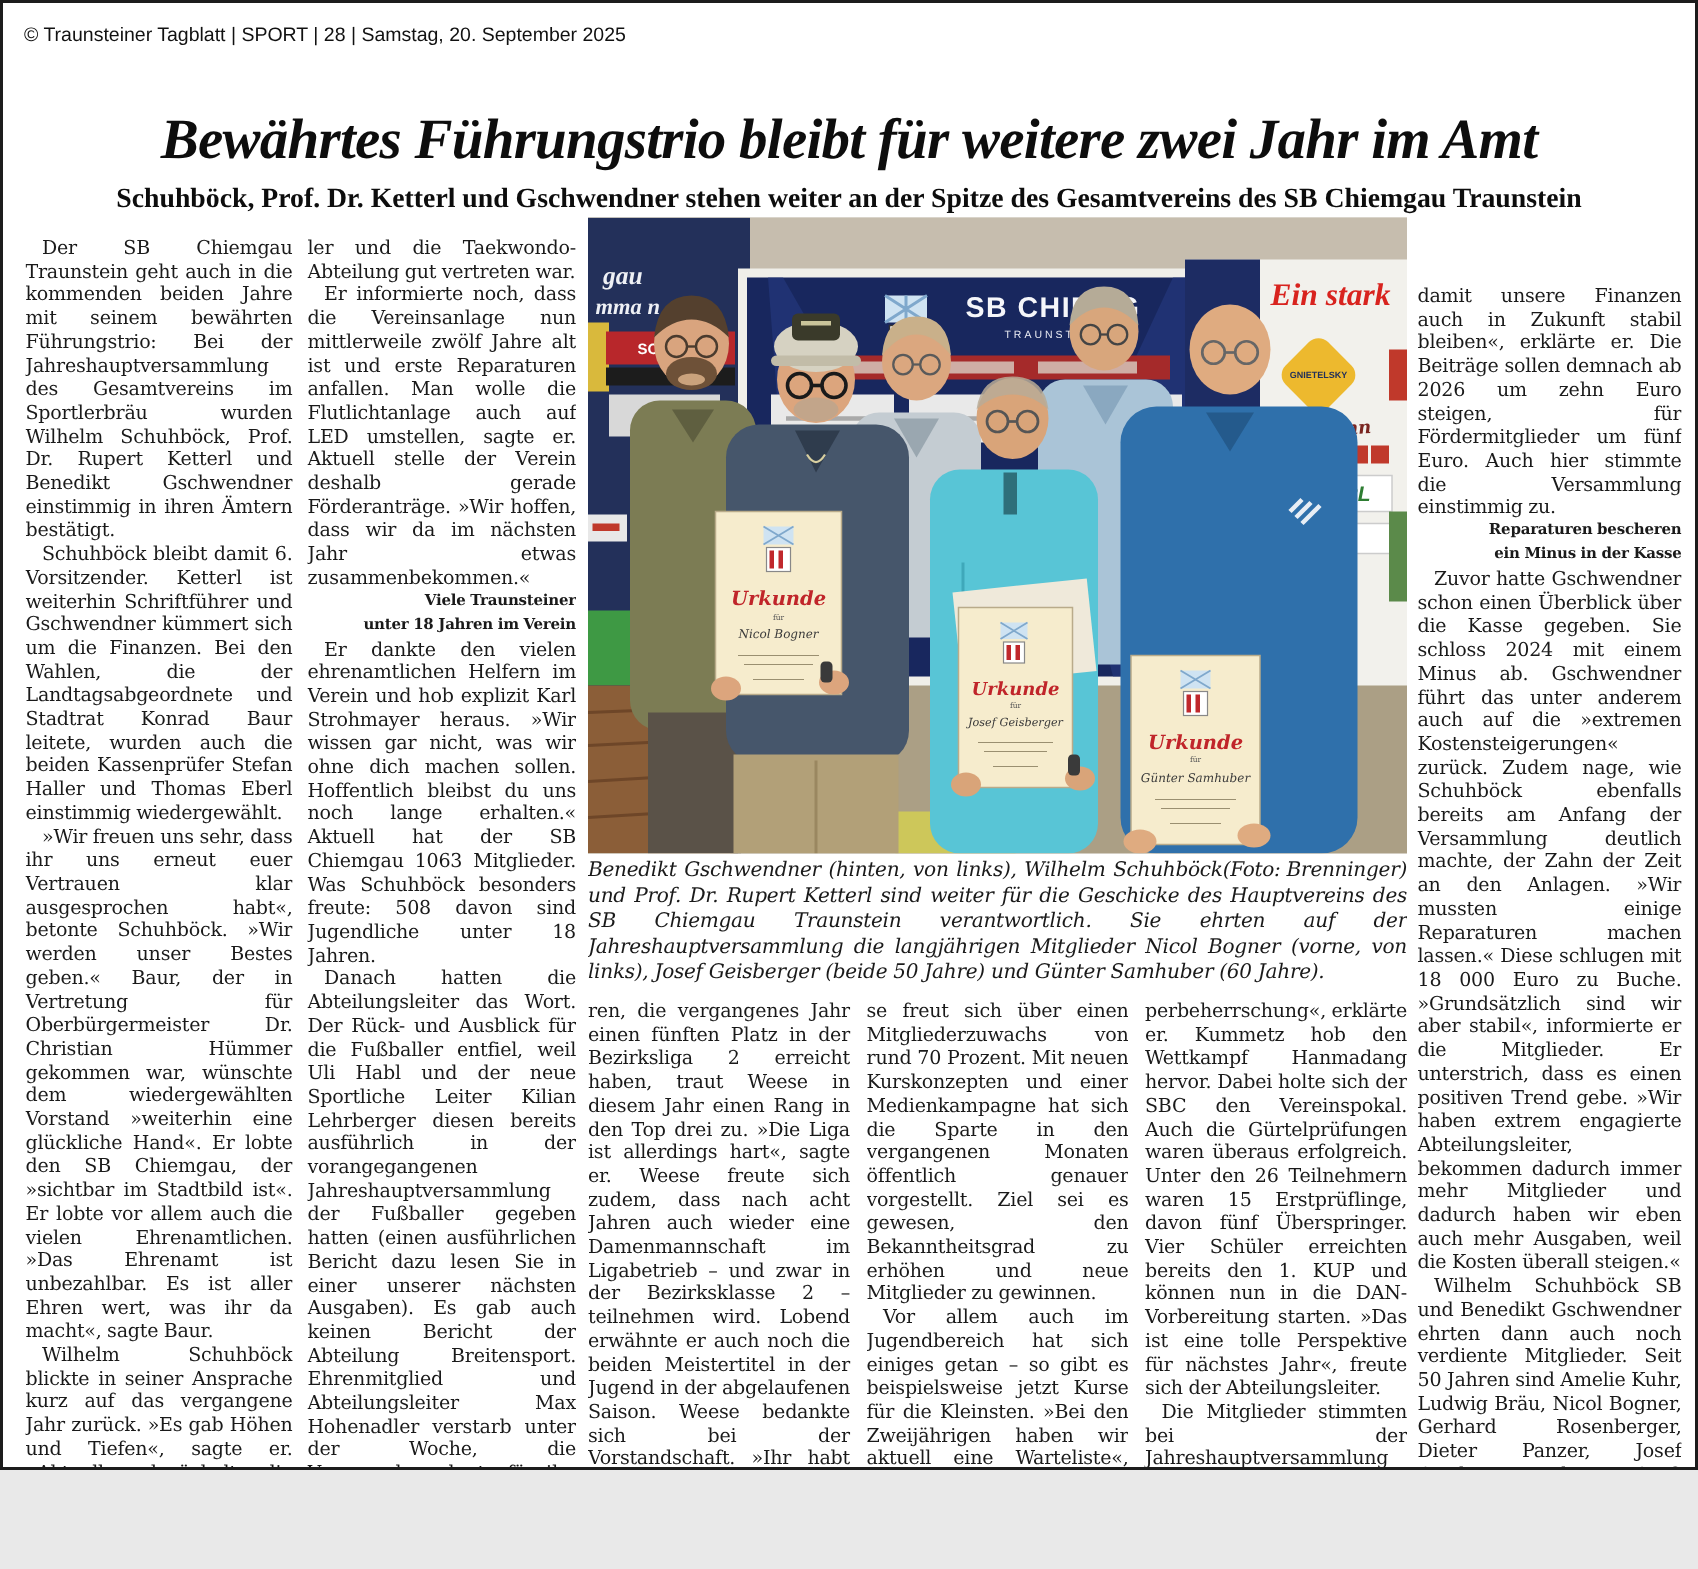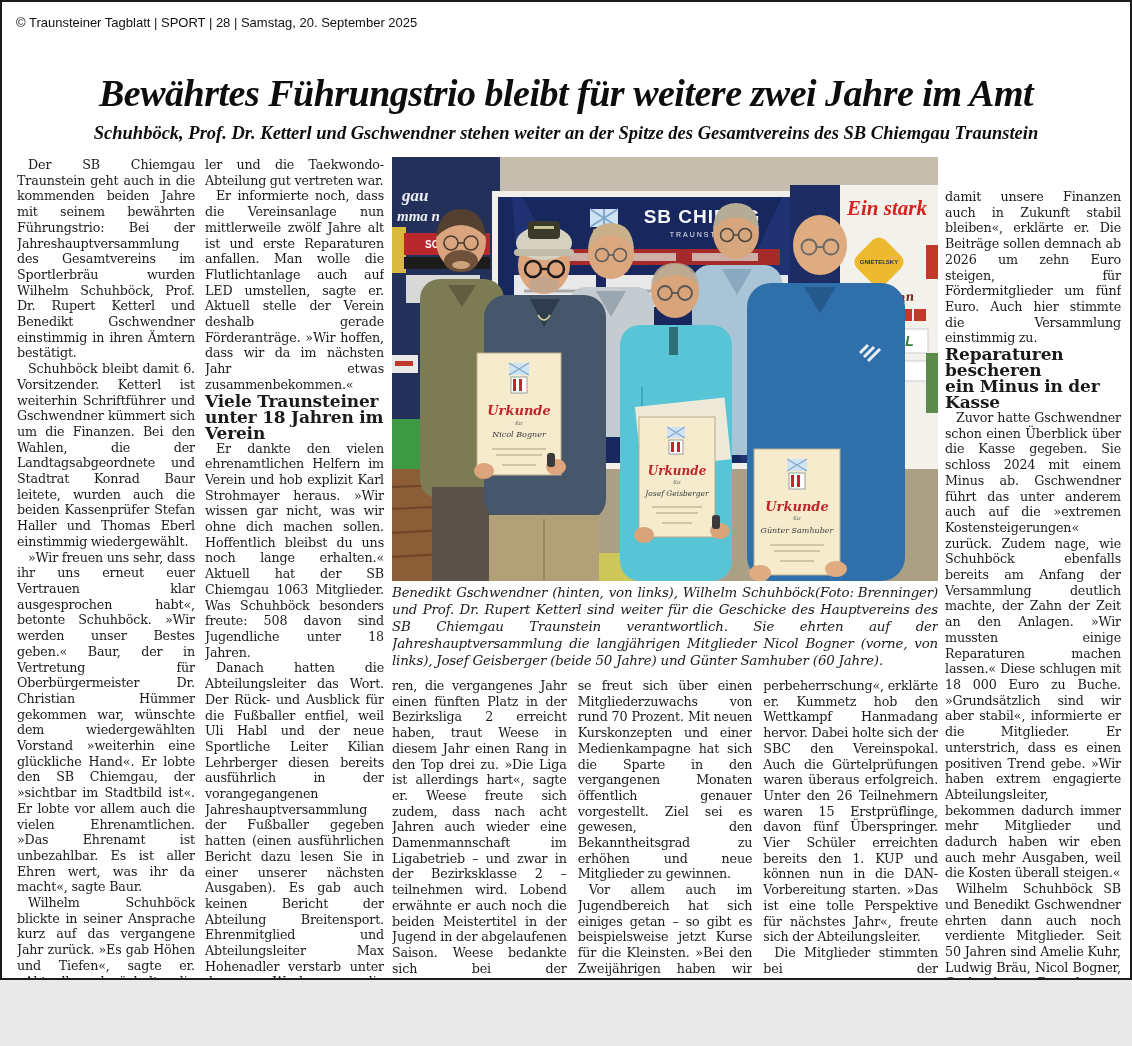--- a/index.html
+++ b/index.html
@@ -14,49 +14,49 @@
   }
   .headline {
     position:absolute; left:0; right:0; top:72px; text-align:center;
     font-family:"Liberation Serif", serif; font-weight:bold; font-style:italic;
     font-size:38px; line-height:1.05; letter-spacing:-0.5px; color:#0d0d0d;
     white-space:nowrap;
   }
   .subheadline {
     position:absolute; left:0; right:0; top:121px; text-align:center;
     font-family:"Liberation Serif", serif; font-weight:bold;
-    font-size:18.5px; line-height:1.15; color:#0d0d0d; white-space:nowrap;font-style:italic;
+    font-size:18.5px; line-height:1.15; color:#0d0d0d; white-space:nowrap;
   }
   .bodycol {
     position:absolute; top:155px; height:885px; overflow:hidden;
     font-family:"DejaVu Serif", "Liberation Serif", serif;
     font-size:12.7px; line-height:15.7px; text-align:justify;
     hyphens:auto; -webkit-hyphens:auto; word-spacing:-0.2px; letter-spacing:-0.15px;
   }
   #col1 { left:15px;  width:178px; }
   #col2 { left:203px; width:179px; }
   #colR { left:943px; width:176px;margin-top:32px; }
-  .mid  { position:absolute; left:390px; top:155px; width:546px; }
+  .mid  { position:absolute; left:390px; top:143px; width:546px; }
   .photo-frame { width:546px; height:424px; overflow:hidden; background:#b9af9e; }
   .caption {
     margin:4px 0 0 0; height:85px; overflow:hidden;
     font-family:"DejaVu Serif", serif; font-style:italic;
     font-size:13.4px; line-height:16.9px; text-align:justify; letter-spacing:-0.2px;
   }
   .caption-credit { float:right; }
   .midcols { display:flex; gap:11px; margin-top:8px; height:366px; overflow:hidden;
     font-family:"DejaVu Serif", "Liberation Serif", serif;
     font-size:12.7px; line-height:15.7px; text-align:justify;
     hyphens:auto; -webkit-hyphens:auto; word-spacing:-0.2px; letter-spacing:-0.15px; }
   .midcol { flex:1; overflow:hidden; }
   p.body-p { margin:0; }
   p.ind { text-indent:11px; }
   .colsub {
-    margin:7px 0 6px 0; text-align:left; font-weight:bold;
-    font-size:17px; line-height:16px; text-indent:0;
+    margin:7px 0 6px 0; text-align:right; font-weight:bold;
+    font-size:10px; line-height:16px; text-indent:0;
   }
   .colsub span { display:block; }
   .signoff { float:right; }
   
   .svgtxt-banner  { font-family:"Liberation Sans", sans-serif; font-weight:bold; fill:#f5f6fa; }
   .svgtxt-small   { font-family:"Liberation Sans", sans-serif; fill:#e8eaf2; }
   .svgtxt-red-it  { font-family:"Liberation Serif", serif; font-weight:bold; font-style:italic; fill:#d8231e; }
   .svgtxt-frag    { font-family:"Liberation Serif", serif; font-weight:bold; font-style:italic; fill:#eef0f5; }
   .svgtxt-cert    { font-family:"DejaVu Serif", serif; font-weight:bold; font-style:italic; fill:#c0252a; }
   .svgtxt-name    { font-family:"DejaVu Serif", serif; font-style:italic; fill:#3a3a3a; }
@@ -66,21 +66,21 @@
   .svgtxt-baumann { font-family:"DejaVu Serif", serif; font-style:italic; font-weight:bold; fill:#7a2520; }
   .svgtxt-schaum  { font-family:"Liberation Sans", sans-serif; font-weight:bold; fill:#ffffff; }
 </style>
 </head>
 <body>
 
 <div class="page">
 
   <div class="credit-line">© Traunsteiner Tagblatt | SPORT | 28 | Samstag, 20. September 2025</div>
 
-  <div class="headline">Bewährtes Führungstrio bleibt für weitere zwei Jahre im Amt</div>
+  <div class="headline">Bewährtes Führungstrio bleibt für weitere zwei Jahr im Amt</div>
   <div class="subheadline">Schuhböck, Prof. Dr. Ketterl und Gschwendner stehen weiter an der Spitze des Gesamtvereins des SB Chiemgau Traunstein</div>
 
   <div class="bodycol" id="col1">
     <p class="body-p ind">Der SB Chiemgau Traunstein geht auch in die kommenden beiden Jahre mit seinem bewährten Führungstrio: Bei der Jahreshauptversammlung des Gesamtvereins im Sportlerbräu wurden Wilhelm Schuhböck, Prof. Dr. Rupert Ketterl und Benedikt Gschwendner einstimmig in ihren Ämtern bestätigt.</p>
     <p class="body-p ind">Schuhböck bleibt damit 6. Vorsitzender. Ketterl ist weiterhin Schriftführer und Gschwendner kümmert sich um die Finanzen. Bei den Wahlen, die der Landtagsabgeordnete und Stadtrat Konrad Baur leitete, wurden auch die beiden Kassenprüfer Stefan Haller und Thomas Eberl einstimmig wiedergewählt.</p>
     <p class="body-p ind">»Wir freuen uns sehr, dass ihr uns erneut euer Vertrauen klar ausgesprochen habt«, betonte Schuhböck. »Wir werden unser Bestes geben.« Baur, der in Vertretung für Oberbürgermeister Dr. Christian Hümmer gekommen war, wünschte dem wiedergewählten Vorstand »weiterhin eine glückliche Hand«. Er lobte den SB Chiemgau, der »sichtbar im Stadtbild ist«. Er lobte vor allem auch die vielen Ehrenamtlichen. »Das Ehrenamt ist unbezahlbar. Es ist aller Ehren wert, was ihr da macht«, sagte Baur.</p>
     <p class="body-p ind">Wilhelm Schuhböck blickte in seiner Ansprache kurz auf das vergangene Jahr zurück. »Es gab Höhen und Tiefen«, sagte er. »Aktuell schwächelt die Erste Herrenmannschaft der Fußballer. Aber die Entwicklung dort tragen wir mit. Wir hoffen, dass das wieder anders werden wird.« Er freute sich, dass der SB Chiemgau bei der Feier »650 Jahre Stadtrechte« durch die Handbal-</p>
   </div>
 
   <div class="bodycol" id="col2">

